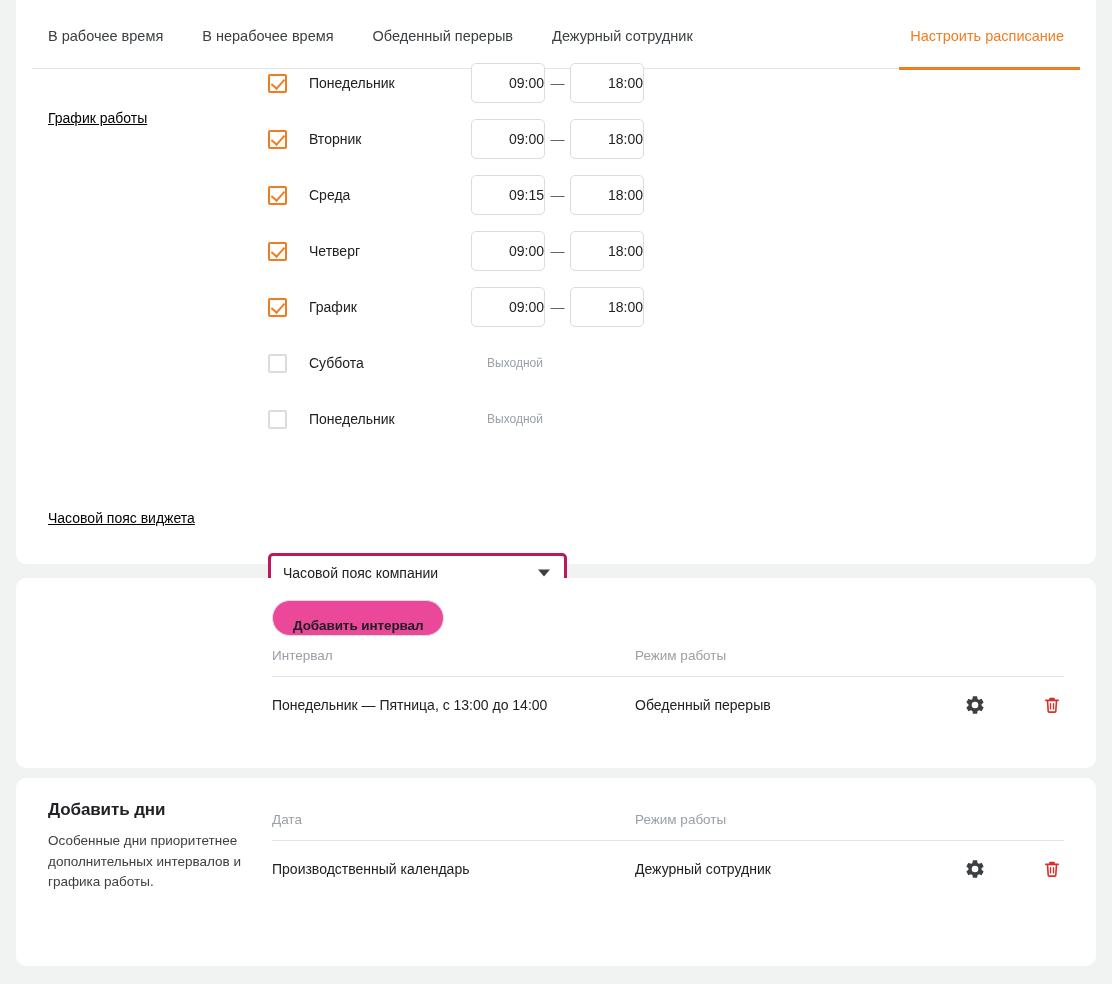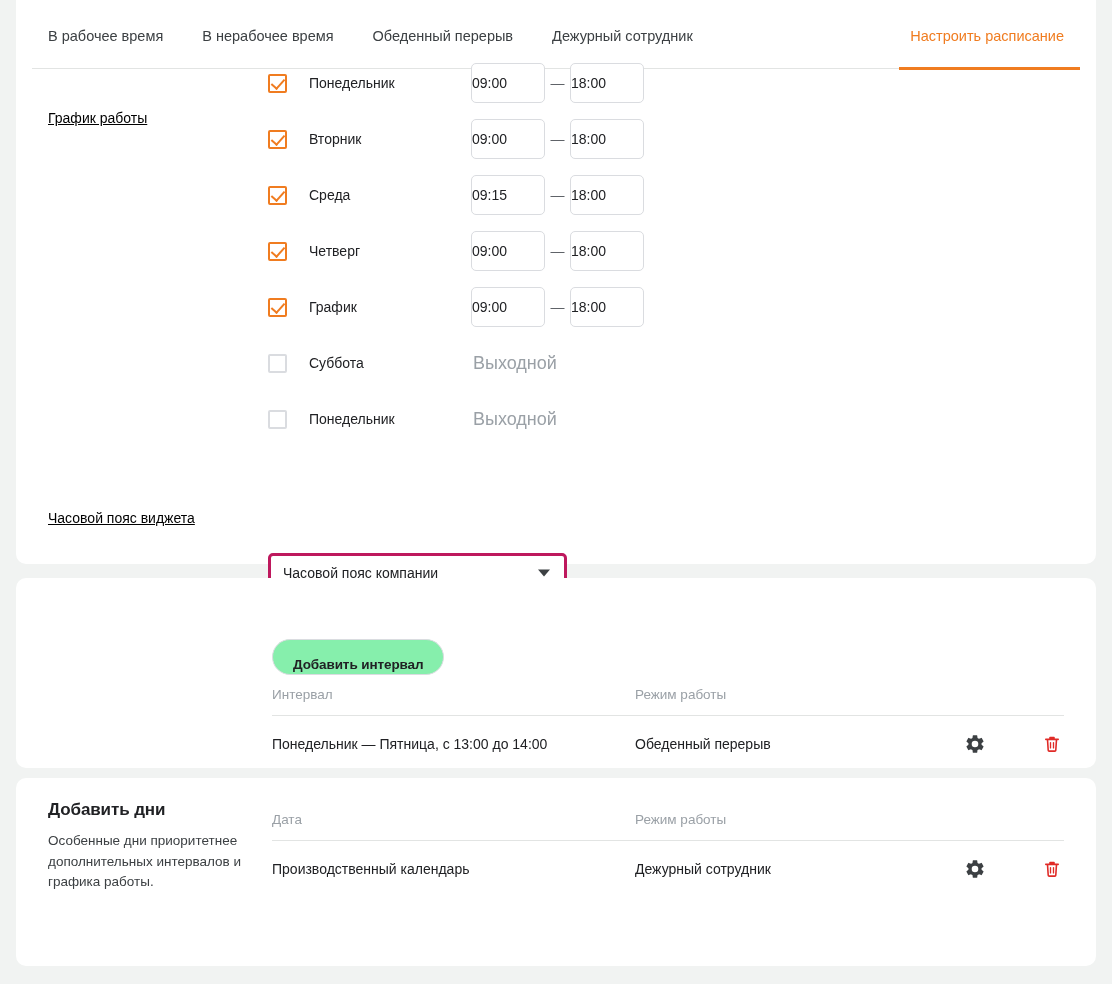--- a/index.html
+++ b/index.html
@@ -134,35 +134,35 @@
 
   .time-input {
     width: 74px;
     height: 40px;
     border: 1px solid #dadce0;
     border-radius: 5px;
     background: #fff;
     font-family: inherit;
     font-size: 14px;
     color: #202124;
-    text-align: left;
+    text-align: right;
     outline: none;
     flex: 0 0 auto;
   }
   .dash {
     width: 25px;
     text-align: center;
     color: #5f6368;
     font-size: 14px;
     flex: 0 0 auto;
   }
   .dayoff {
-    font-size: 18px;
+    font-size: 12px;
     color: #9aa0a6;
-    margin-left: 2px;
+    margin-left: 16px;
   }
 
   
   .tz-row { position: absolute; left: 252px; top: 484px; }
   .select {
     width: 299px;
     height: 40px;
     border: 3px solid #be185d;
     border-radius: 5px;
     background: #fff;
@@ -204,29 +204,28 @@
     color: #3c4043;
     line-height: 1.52;
   }
 
   .sec-right { position: absolute; left: 256px; top: 22px; right: 32px; }
 
   .pill-btn {
     height: 35px;
     border: 1px solid #dadce0;
     border-radius: 18px;
-    background: #86efac;
+    background: #ec4899;
     font-family: inherit;
     font-size: 13.5px;
     font-weight: bold;
     color: #202124;
     padding: 17px 20px;
     cursor: pointer;
     letter-spacing: -0.1px;
-    margin-top: 39px;
   }
 
   .tbl { width: 100%; margin-top: 12px; }
   .tbl-head {
     display: flex;
     padding-bottom: 13px;
     border-bottom: 1px solid #e2e4e3;
   }
   .th {
     font-size: 13.5px;

